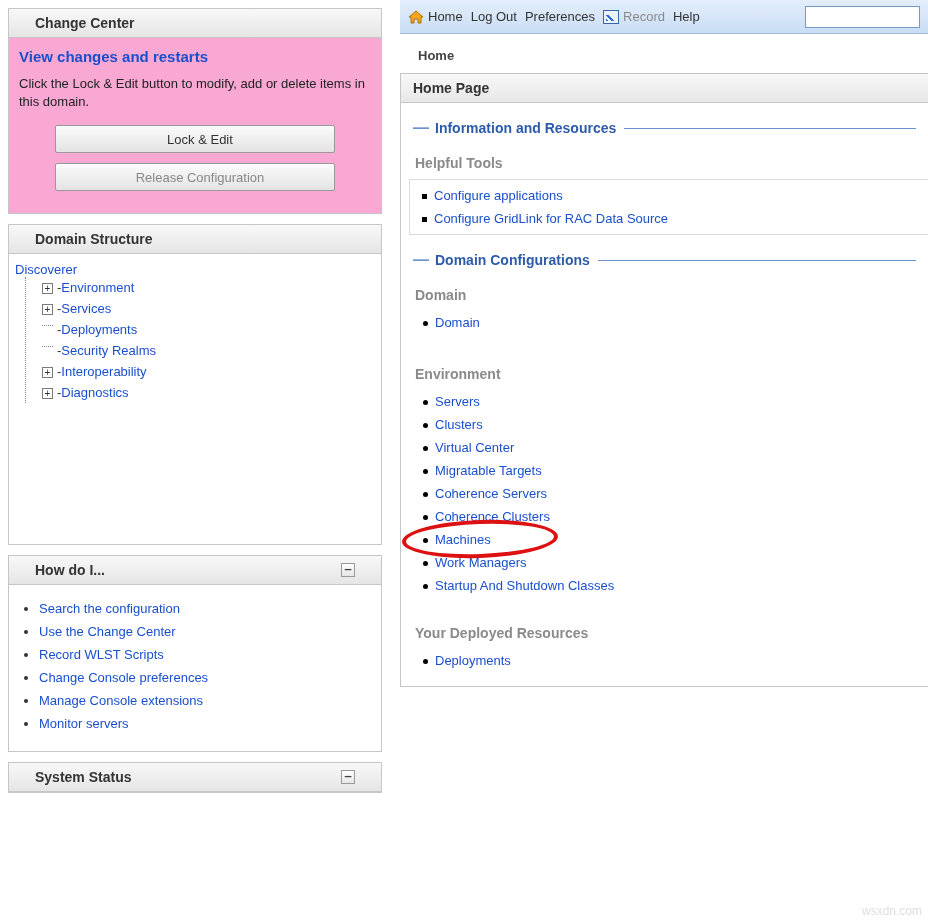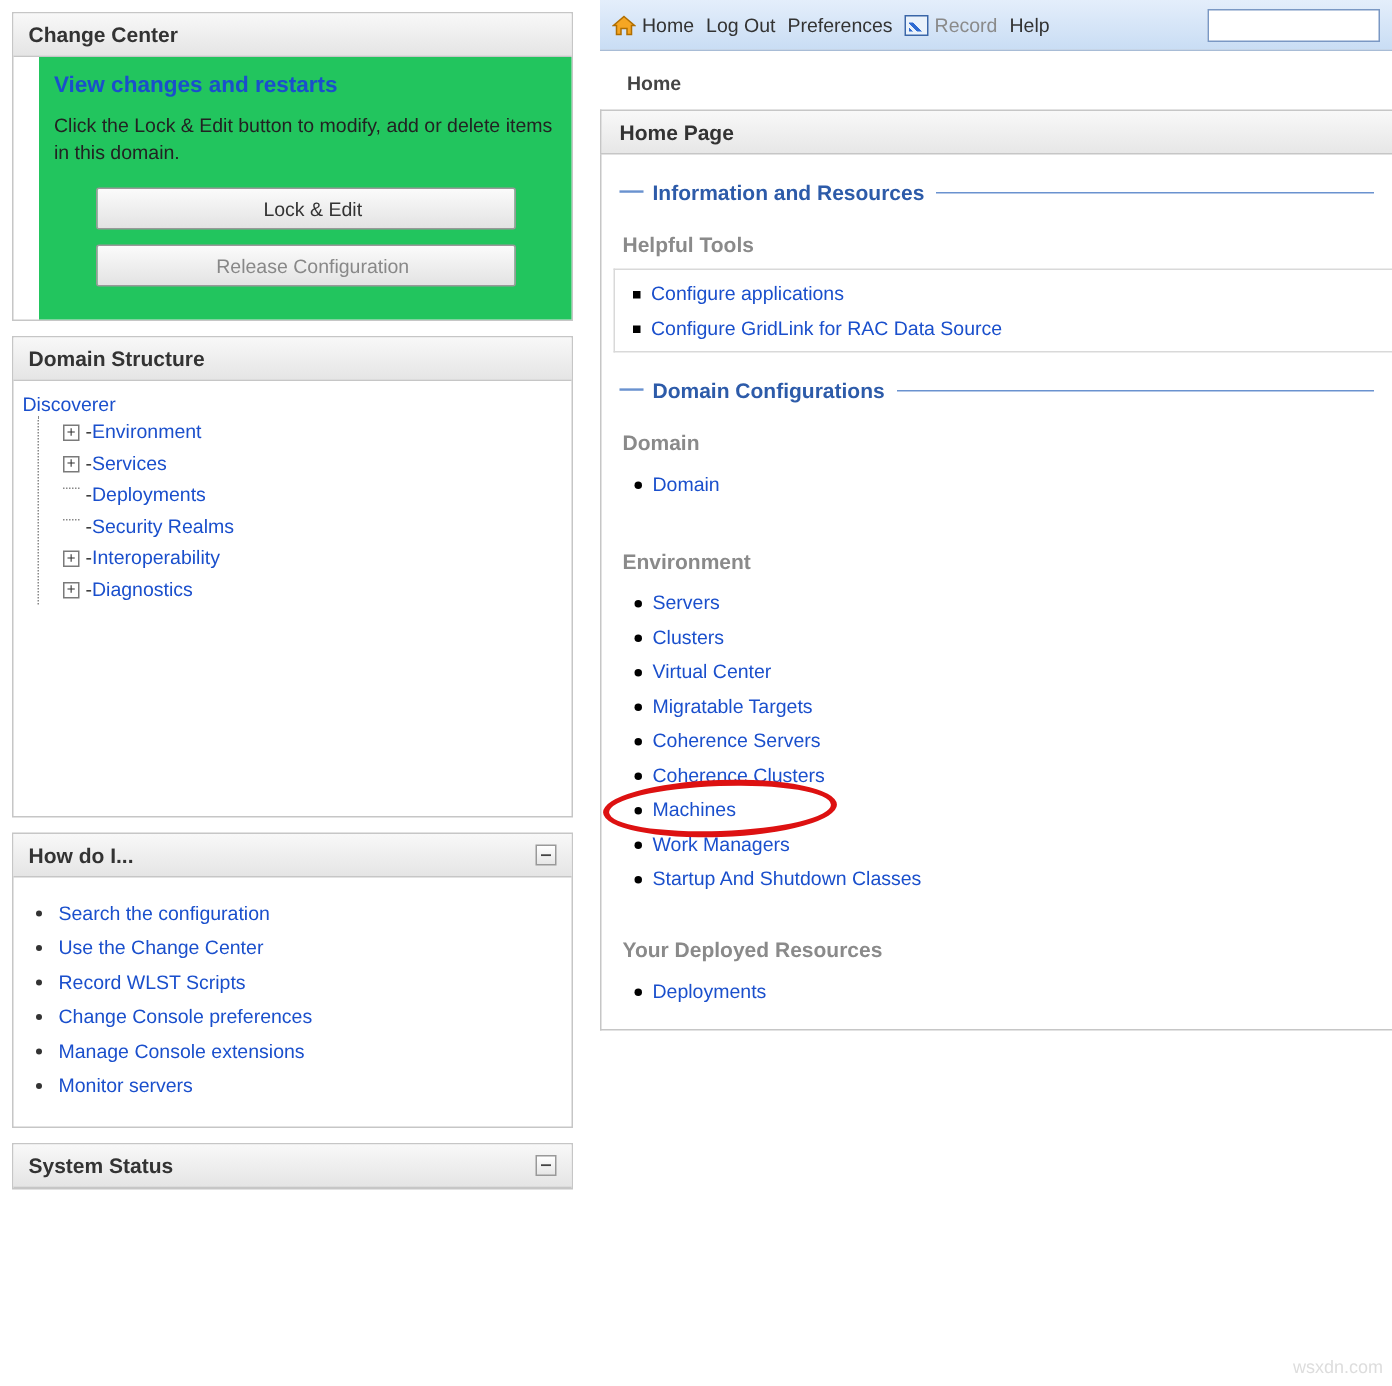--- a/index.html
+++ b/index.html
@@ -31,30 +31,30 @@
 
   
   .panel {
     border: 1px solid #c6c6c6;
     margin-bottom: 10px;
     background: #fff;
   }
   .panel-header {
     background: linear-gradient(to bottom, #f8f8f8 0%, #e5e5e5 100%);
     border-bottom: 1px solid #c6c6c6;
-    padding: 6px 10px;
+    padding: 6px 26px;
     font-weight: bold;
     font-size: 14px;
     color: #333;
     display: flex;
     justify-content: space-between;
     align-items: center;
   }
   .panel-body { padding: 8px 10px 12px 10px; }
-  .panel-body.blue { background: #22c55e; margin-left: 17px; }
+  .panel-body.blue { background: #f9a8d4; }
   .panel-body .view-link {
     display: block;
     font-weight: bold;
     font-size: 15px;
     color: #1a4fcc;
     margin: 2px 0 10px 0;
   }
   .hint-text { color:#222; margin: 0 0 14px 0; line-height: 1.4; }
 
   .btn {

